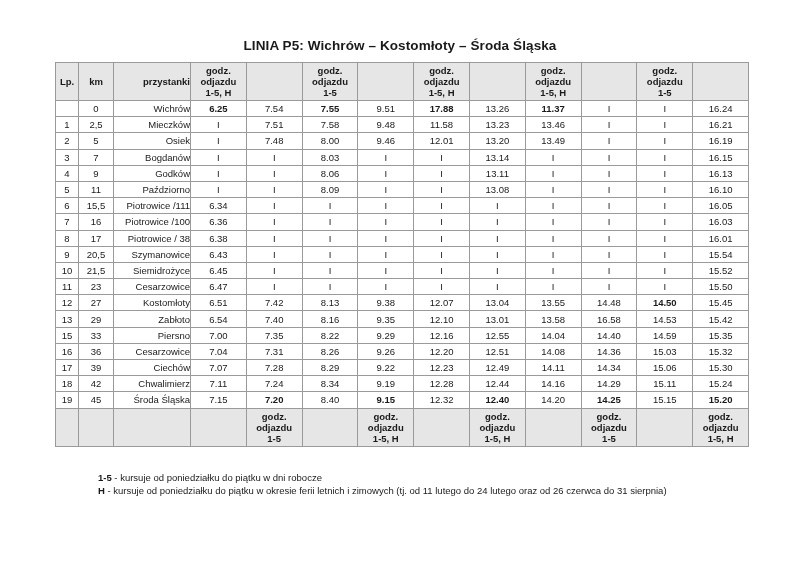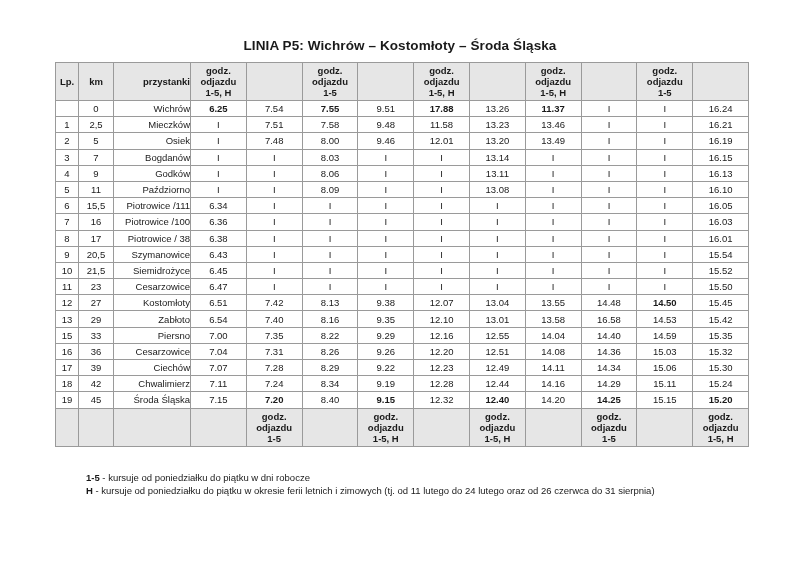--- a/index.html
+++ b/index.html
@@ -4,21 +4,21 @@
 <style>
   html, body { margin: 0; padding: 0; background: #ffffff; }
   body { width: 800px; height: 565px; position: relative; overflow: hidden; font-family: "Liberation Sans", sans-serif; color: #1a1a1a; }
   .title { position: absolute; top: 38px; left: 0; width: 800px; text-align: center; font-weight: bold; font-size: 13.5px; letter-spacing: 0.1px; }
   table { position: absolute; top: 62px; left: 55px; width: 693px; border-collapse: collapse; table-layout: fixed; font-size: 9.5px; }
   td, th { border: 1px solid #9a9a9a; padding: 0; height: 15.2px; text-align: center; vertical-align: middle; font-weight: normal; line-height: 11px; }
   thead th, tfoot td { background: #e6e6e6; height: 37px; font-weight: bold; margin-top: 48px; }
   td.name, th.name { text-align: right; padding-left: 4px; }
   td.b { font-weight: bold; text-align: center; }
   col.c-lp { width: 23px; } col.c-km { width: 35px; } col.c-name { width: 77px; } col.c-t { width: 55.8px; }
-  .legend { position: absolute; left: 86px; top: 471px; font-size: 9.5px; line-height: 13px; }
+  .legend { position: absolute; left: 98px; top: 471px; font-size: 9.5px; line-height: 13px; }
   .legend b { font-weight: bold; }
 </style>
 </head>
 <body>
 
 <div class="title">LINIA P5: Wichrów – Kostomłoty – Środa Śląska</div>
 
 <table>
   <colgroup>
     <col class="c-lp">

